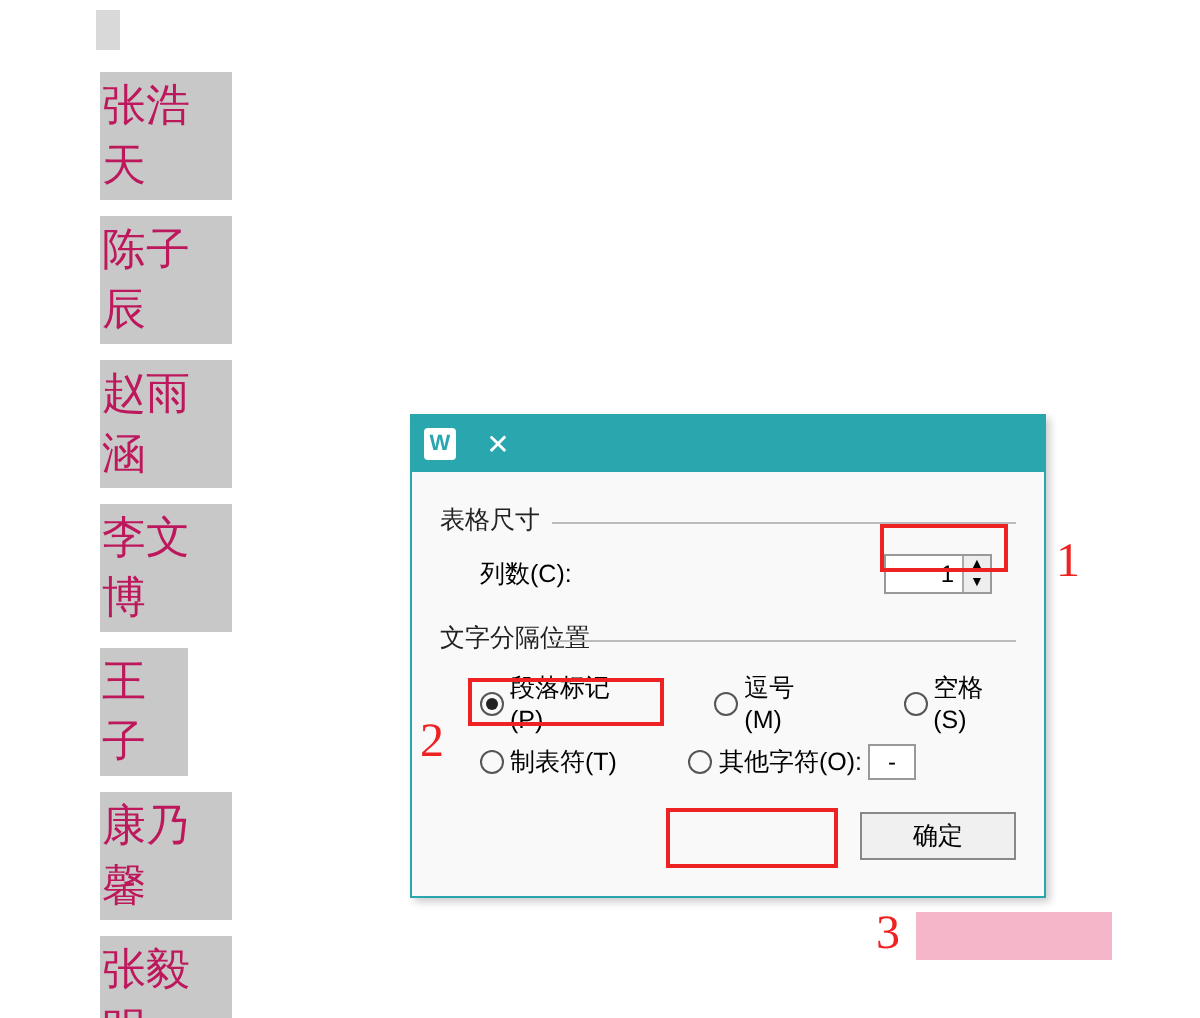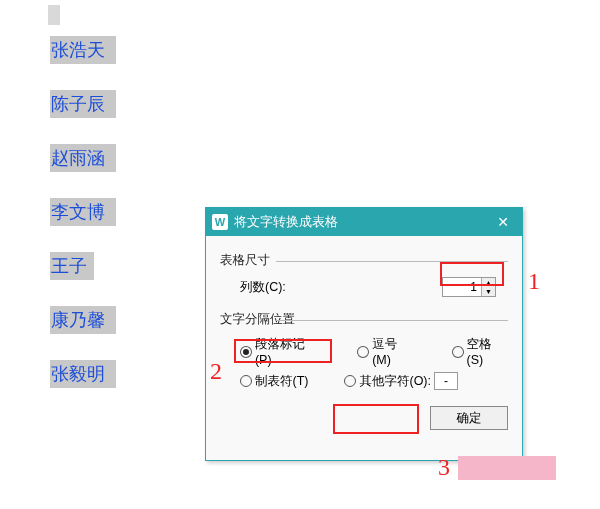--- a/index.html
+++ b/index.html
@@ -21,24 +21,24 @@
     height: 20px;
     background: #d9d9d9;
   }
   .names {
     position: absolute;
     left: 50px;
     top: 36px;
   }
   .name-item {
     background: #c8c8c8;
-    color: #1d4ed8;
-    font-size: 18px;
+    color: #be185d;
+    font-size: 22px;
     padding: 2px 1px 2px 1px;
-    margin-bottom: 26px;
+    margin-bottom: 8px;
     width: 66px;
   }
 
   .dialog {
     position: absolute;
     left: 205px;
     top: 207px;
     width: 318px;
     border: 1px solid #2aa6af;
     background: #f9f9f9;
@@ -68,21 +68,21 @@
   .title-text { flex: 1; }
   .close-btn {
     width: 30px; height: 100%;
     display: flex;
     align-items: center;
     justify-content: center;
     cursor: pointer;
     font-size: 14px;
   }
   .body {
-    padding: 10px 14px 30px 14px;
+    padding: 10px 14px 18px 14px;
   }
   .group-label {
     font-size: 12.5px;
     color: #222;
     margin: 6px 0 8px 0;
     position: relative;
   }
   .group-label::after {
     content: "";
     position: absolute;
@@ -217,21 +217,20 @@
   <div class="name-item">赵雨涵</div>
   <div class="name-item">李文博</div>
   <div class="name-item" style="width:44px">王子</div>
   <div class="name-item">康乃馨</div>
   <div class="name-item">张毅明</div>
 </div>
 
 <div class="dialog">
   <div class="titlebar">
     <span class="title-icon">W</span>
-    <span class="title-text">将文字转换成表格</span>
     <span class="close-btn">✕</span>
   </div>
   <div class="body">
     <div class="group-label">表格尺寸</div>
 
     <div class="field-row">
       <span class="field-label">列数(C):</span>
       <div class="spinner">
         <input class="spinner-input" value="1" style="">
         <div class="spinner-btns">

